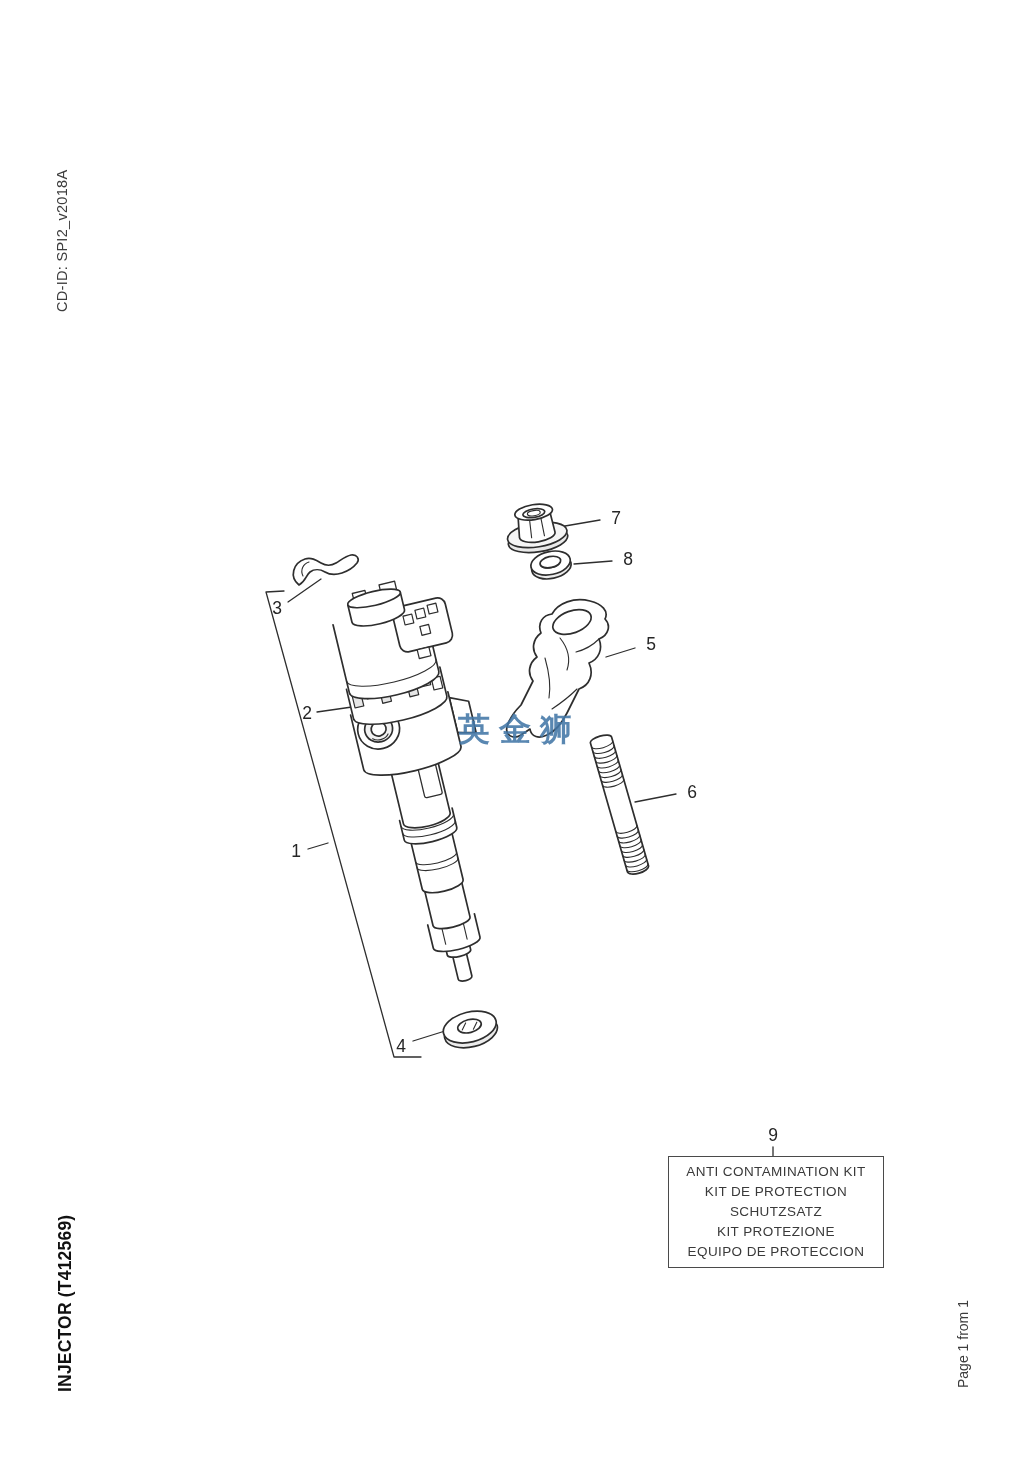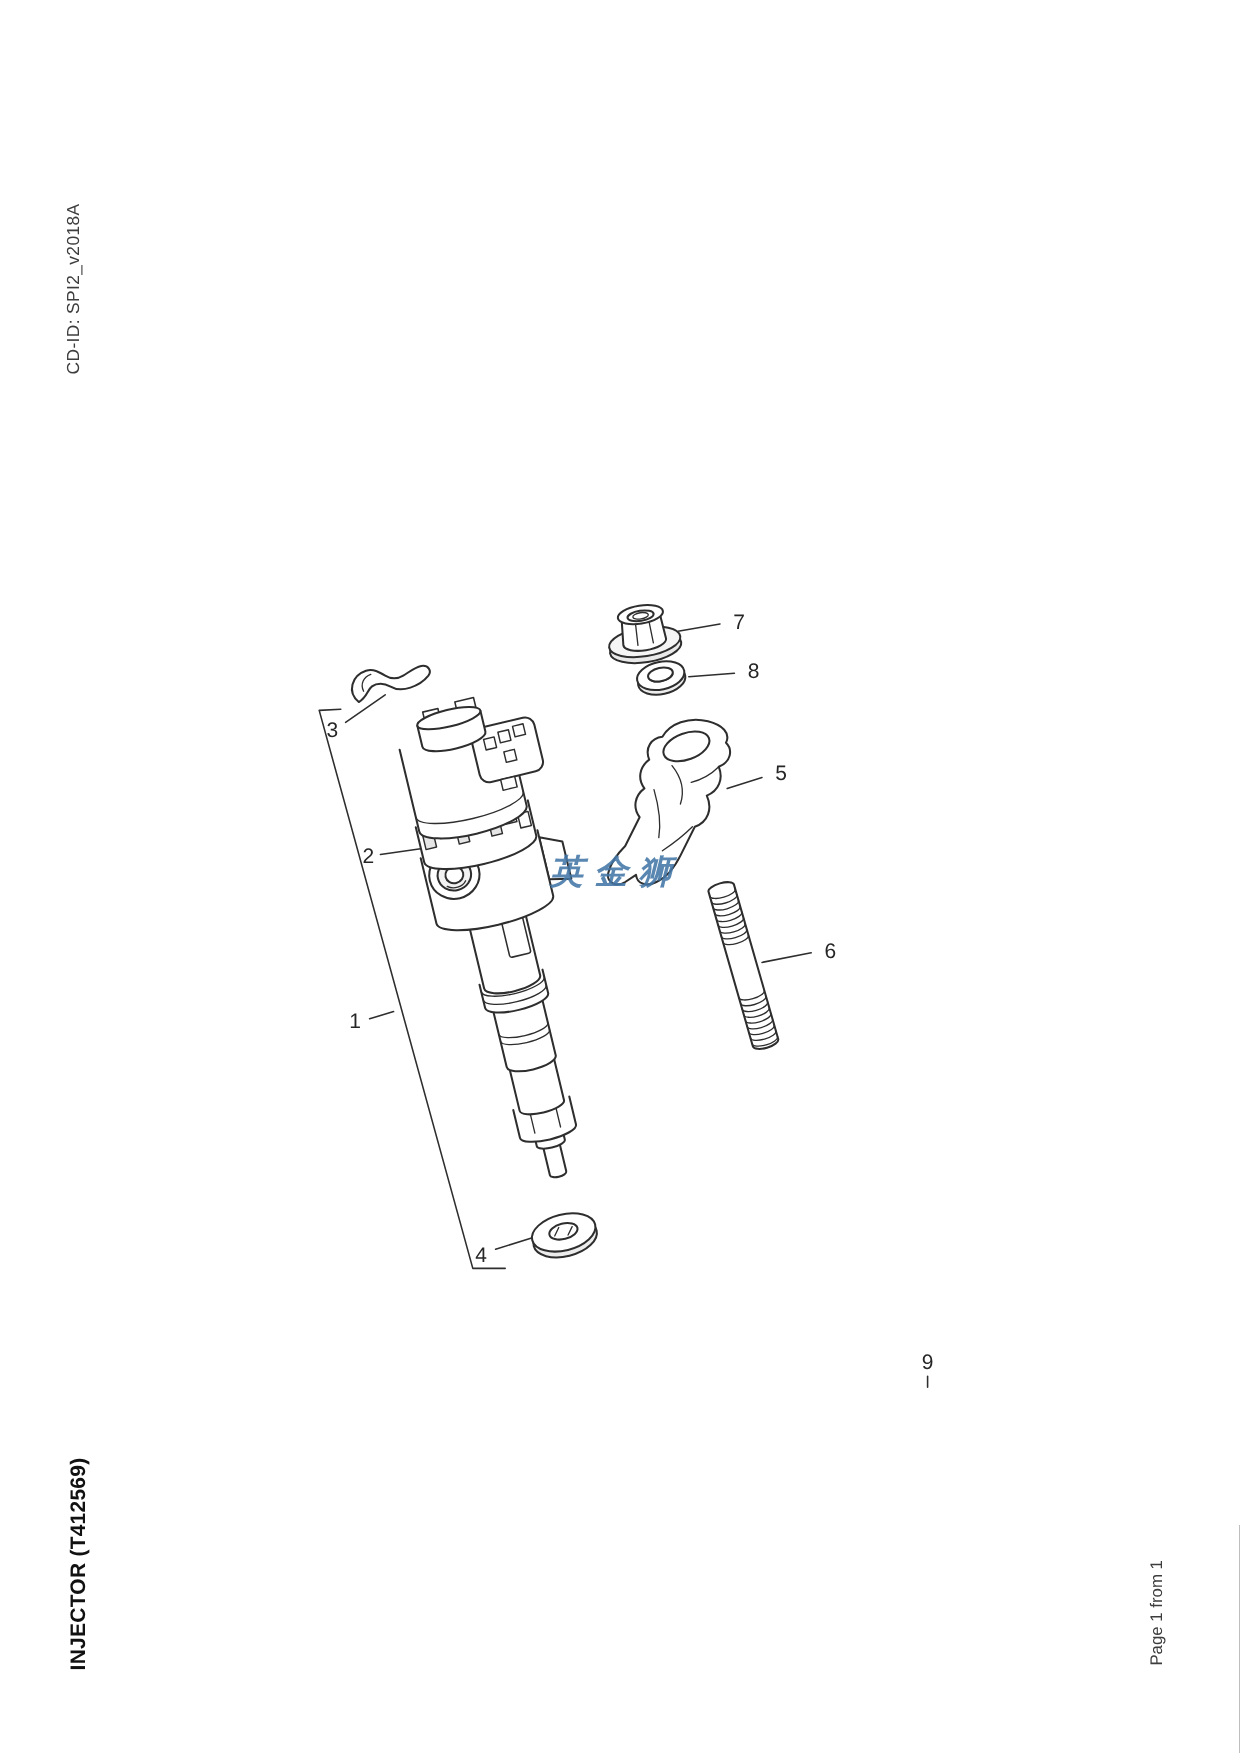--- a/index.html
+++ b/index.html
@@ -10,22 +10,22 @@
   }
   .vtext{
     position:absolute;transform:rotate(-90deg);transform-origin:0 0;
     white-space:nowrap;
   }
   .cdid{left:54px;top:312px;font-size:14.5px;color:#3d3d3d;letter-spacing:.3px;}
   .doctitle{left:55px;top:1392px;font-size:17.5px;font-weight:bold;color:#111;letter-spacing:.2px;}
   .pageind{left:955px;top:1388px;font-size:14px;color:#3d3d3d;}
   svg.diagram{position:absolute;left:0;top:0;}
   .watermark{
-    position:absolute;left:458px;top:708px;font-size:28px;font-weight:bold;
-    letter-spacing:9px;opacity:.88;white-space:nowrap;font-style:italic;
+    position:absolute;left:458px;top:708px;font-size:32px;font-weight:bold;
+    letter-spacing:9px;opacity:.88;white-space:nowrap;
   }
   .kitbox{
     position:absolute;left:668px;top:1156px;width:216px;height:112px;
     border:1.5px solid #4a4a4a;box-sizing:border-box;
     display:flex;flex-direction:column;justify-content:space-evenly;
     align-items:center;padding:2px 0;
   }
   .kitline{font-size:13.5px;color:#3a3a3a;letter-spacing:.4px;line-height:1;}
 </style>
 </head>
@@ -181,14 +181,21 @@
       <text x="651" y="650">5</text>
       <text x="692" y="798">6</text>
       <text x="616" y="524">7</text>
       <text x="628" y="565">8</text>
       <text x="773" y="1141">9</text>
     </g>
   </svg>
 
   <div class="watermark" style="color: rgb(67, 119, 167);">英金狮</div>
 
+  <div class="kitbox">
+    <div class="kitline">ANTI CONTAMINATION KIT</div>
+    <div class="kitline">KIT DE PROTECTION</div>
+    <div class="kitline">SCHUTZSATZ</div>
+    <div class="kitline">KIT PROTEZIONE</div>
+    <div class="kitline">EQUIPO DE PROTECCION</div>
+  </div>
 
 </div>
 
 </body></html>

